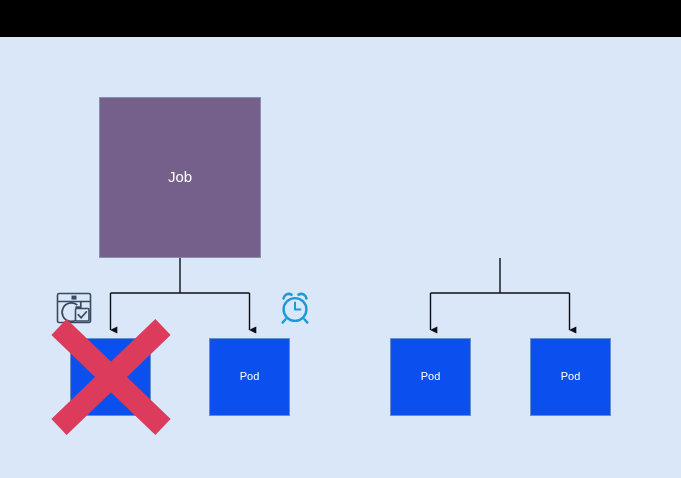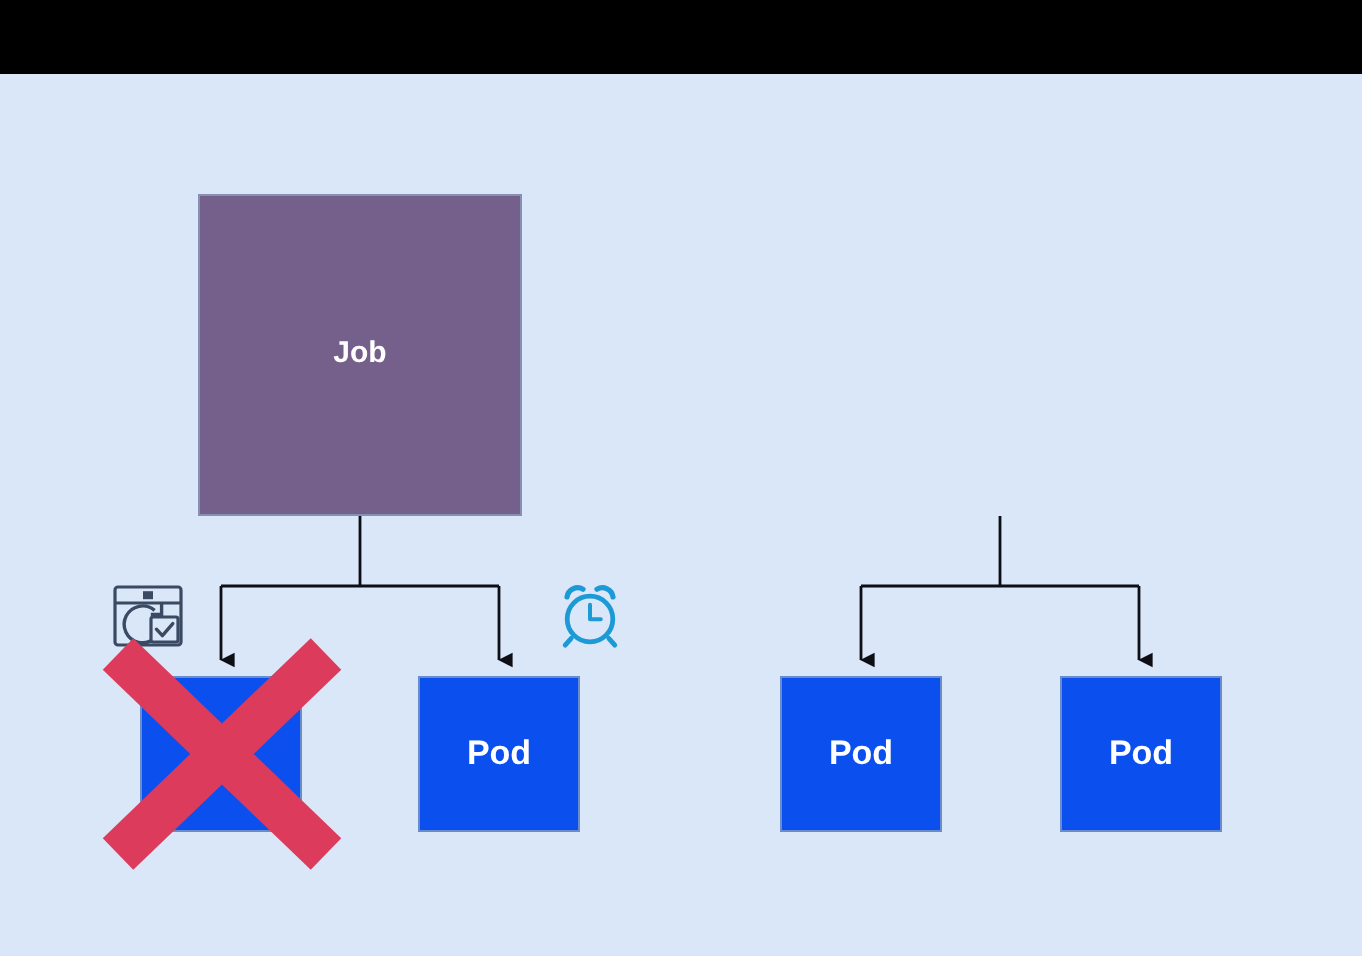--- a/index.html
+++ b/index.html
@@ -12,21 +12,20 @@
     height: 478px;
     overflow: hidden;
     font-family: "Liberation Sans", sans-serif;
   }
 
   #screen {
     position: relative;
     width: 681px;
     height: 478px;
     background: #000000;
-    font-weight: bold;
   }
 
   #topbar {
     position: absolute;
     left: 0;
     top: 0;
     width: 681px;
     height: 37px;
     background: #000000;
   }
@@ -71,21 +70,21 @@
     width: 162px;
     height: 161px;
     background: #1c9ad6;
     font-size: 15px;
   }
 
   .node.pod {
     width: 81px;
     height: 78px;
     background: #0b50ef;
-    font-size: 17px;
+    font-size: 11px;
     top: 301px;
   }
 
   .pod-1 { left: 70px; }
   .pod-2 { left: 209px; }
   .pod-3 { left: 390px; }
   .pod-4 { left: 530px; }
 
   
   #wires {

